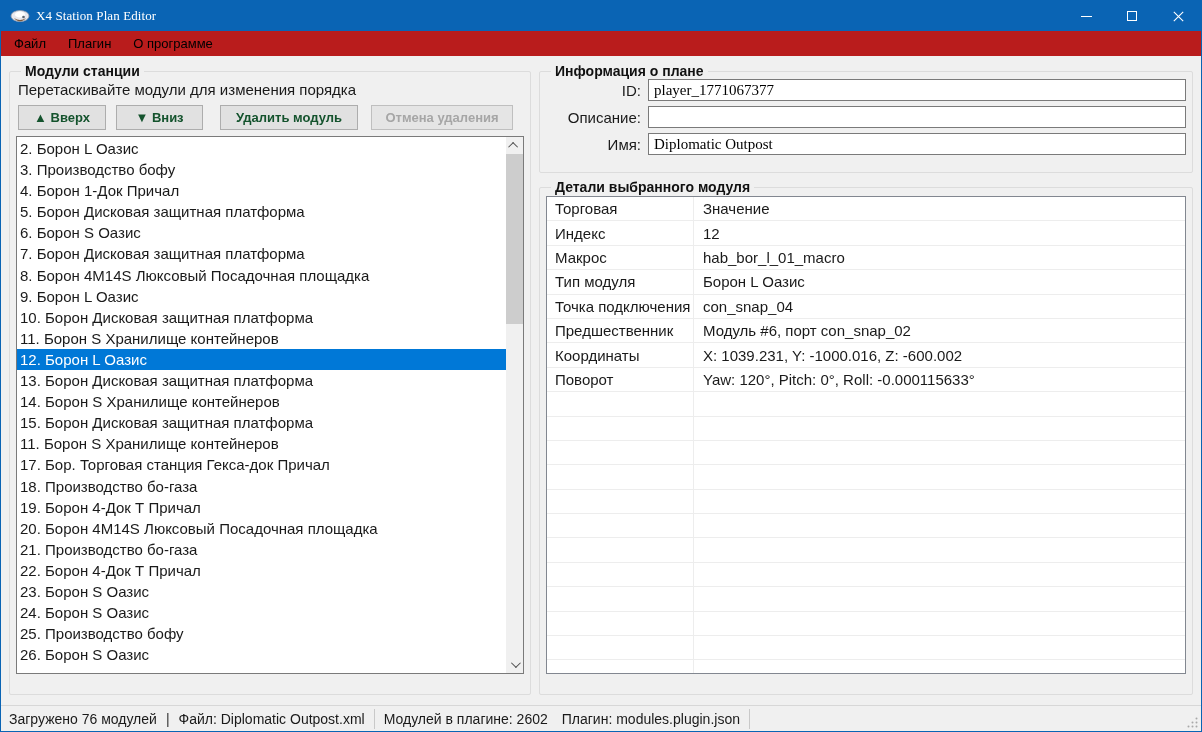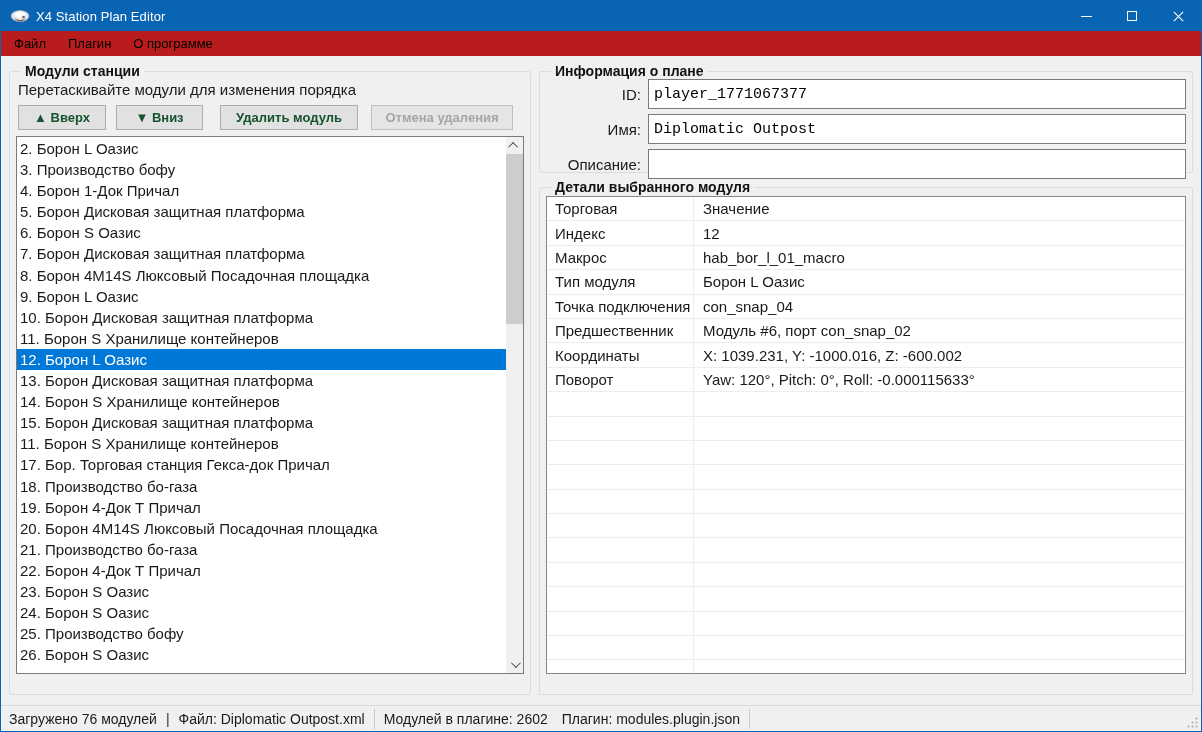--- a/index.html
+++ b/index.html
@@ -16,21 +16,21 @@
   }
 
   
   .titlebar {
     height: 30px; flex: none;
     background: #0a64b4;
     display: flex; align-items: center;
     color: #fff;
   }
   .titlebar .app-icon { width: 20px; height: 16px; margin: 0 6px 0 9px; flex: none; }
-  .titlebar .title-text { font-size: 13px; letter-spacing: 0.1px; }
+  .titlebar .title-text { font-size: 13px; letter-spacing: 0.1px; font-family: Liberation Serif, serif; }
   .titlebar .spacer { flex: 1; }
   .caption-btn {
     width: 46px; height: 30px; flex: none;
     display: flex; align-items: center; justify-content: center;
   }
   .min-glyph { width: 11px; height: 1px; background: #fff; }
   .max-glyph { width: 10px; height: 10px; border: 1px solid #fff; }
 
   
   .menubar {
@@ -116,23 +116,23 @@
 
   
   .right-col { flex: 1; display: flex; flex-direction: column; min-width: 0; }
   .plan-group { height: 110px; flex: none; margin-bottom: 6px; padding-right: 10px; }
   .field-row { display: flex; align-items: center; margin-bottom: 5px; }
   .field-label {
     width: 102px; flex: none; text-align: right;
     font-size: 15px; color: #1a1a1a; padding-right: 7px; white-space: nowrap;
   }
   .field-input {
-    flex: 1; height: 30px;
+    flex: 1; height: 22px;
     border: 1px solid #7a7a7a; background: #fff;
-    font-family: Liberation Mono, monospace;
+    font-family: Liberation Serif, serif;
     font-size: 15px; color: #000; padding: 0 5px;
     outline: none; min-width: 0;
   }
 
   .details-group { flex: 1; display: flex; flex-direction: column; padding: 0 6px 4px 10px; }
   .details-table {
     flex: 1; min-height: 0;
     border: 1px solid #828790; background: #fff;
     overflow: hidden;
     margin-top: 1px;
@@ -256,26 +256,26 @@
 
     <div class="right-col">
 
       <fieldset class="group plan-group">
         <legend>Информация о плане</legend>
         <div class="field-row">
           <span class="field-label">ID:</span>
           <input class="field-input" type="text" value="player_1771067377" style="">
         </div>
         <div class="field-row">
+          <span class="field-label">Описание:</span>
+          <input class="field-input" type="text" value="" style="">
+        </div>
+        <div class="field-row">
           <span class="field-label">Имя:</span>
           <input class="field-input" type="text" value="Diplomatic Outpost" style="">
-        </div>
-        <div class="field-row">
-          <span class="field-label">Описание:</span>
-          <input class="field-input" type="text" value="" style="">
         </div>
       </fieldset>
 
       <fieldset class="group details-group">
         <legend>Детали выбранного модуля</legend>
         <div class="details-table">
             <div class="dt-row">
               <div class="dt-prop">Торговая</div>
               <div class="dt-val">Значение</div>
             </div>

